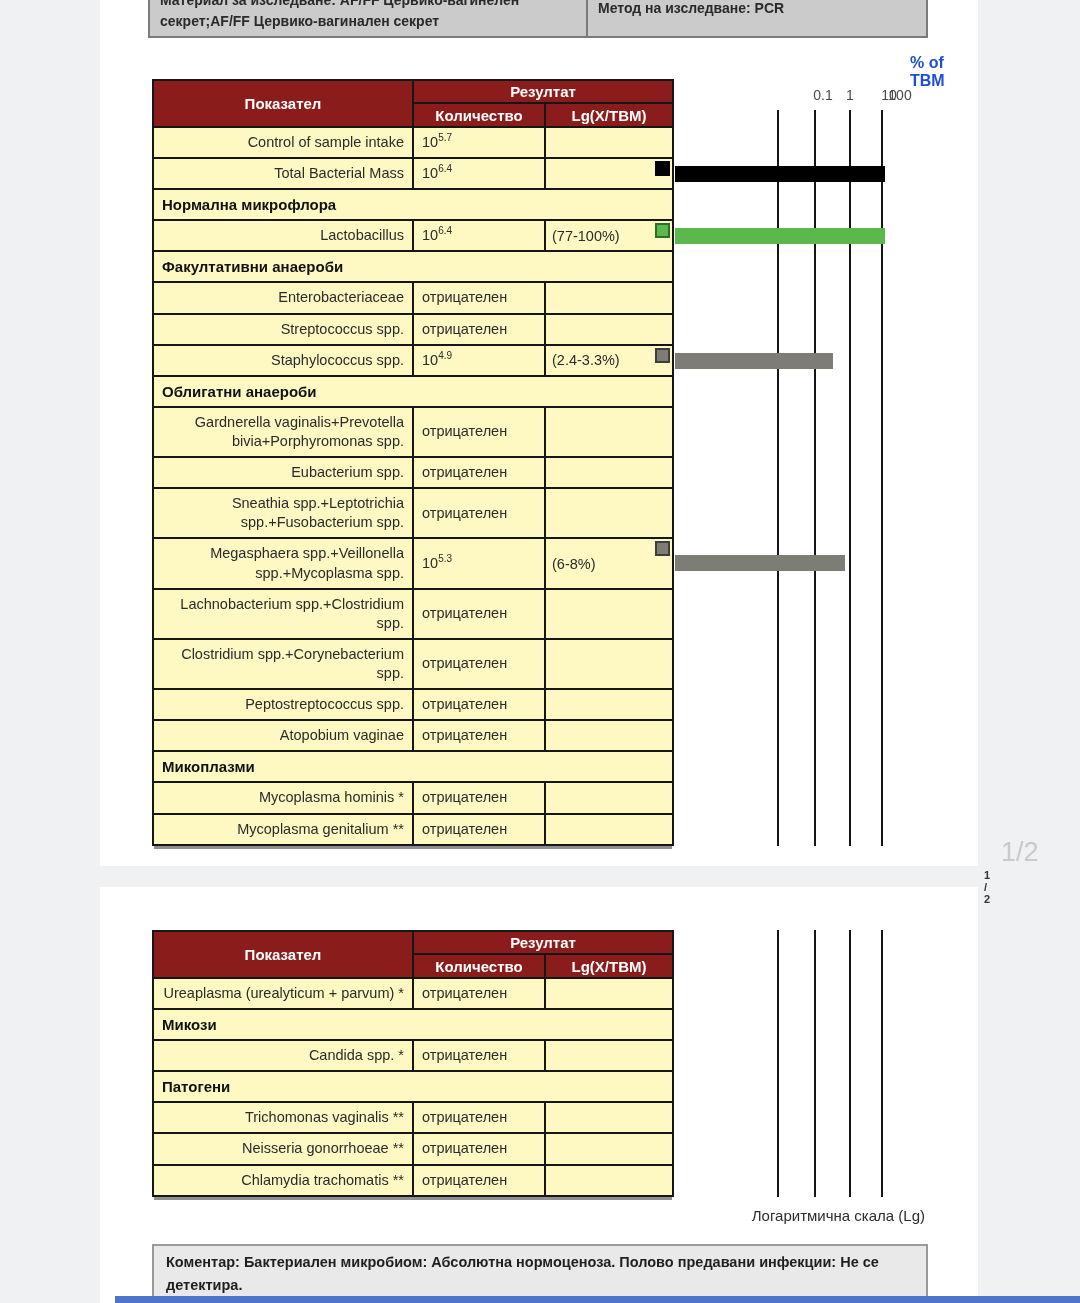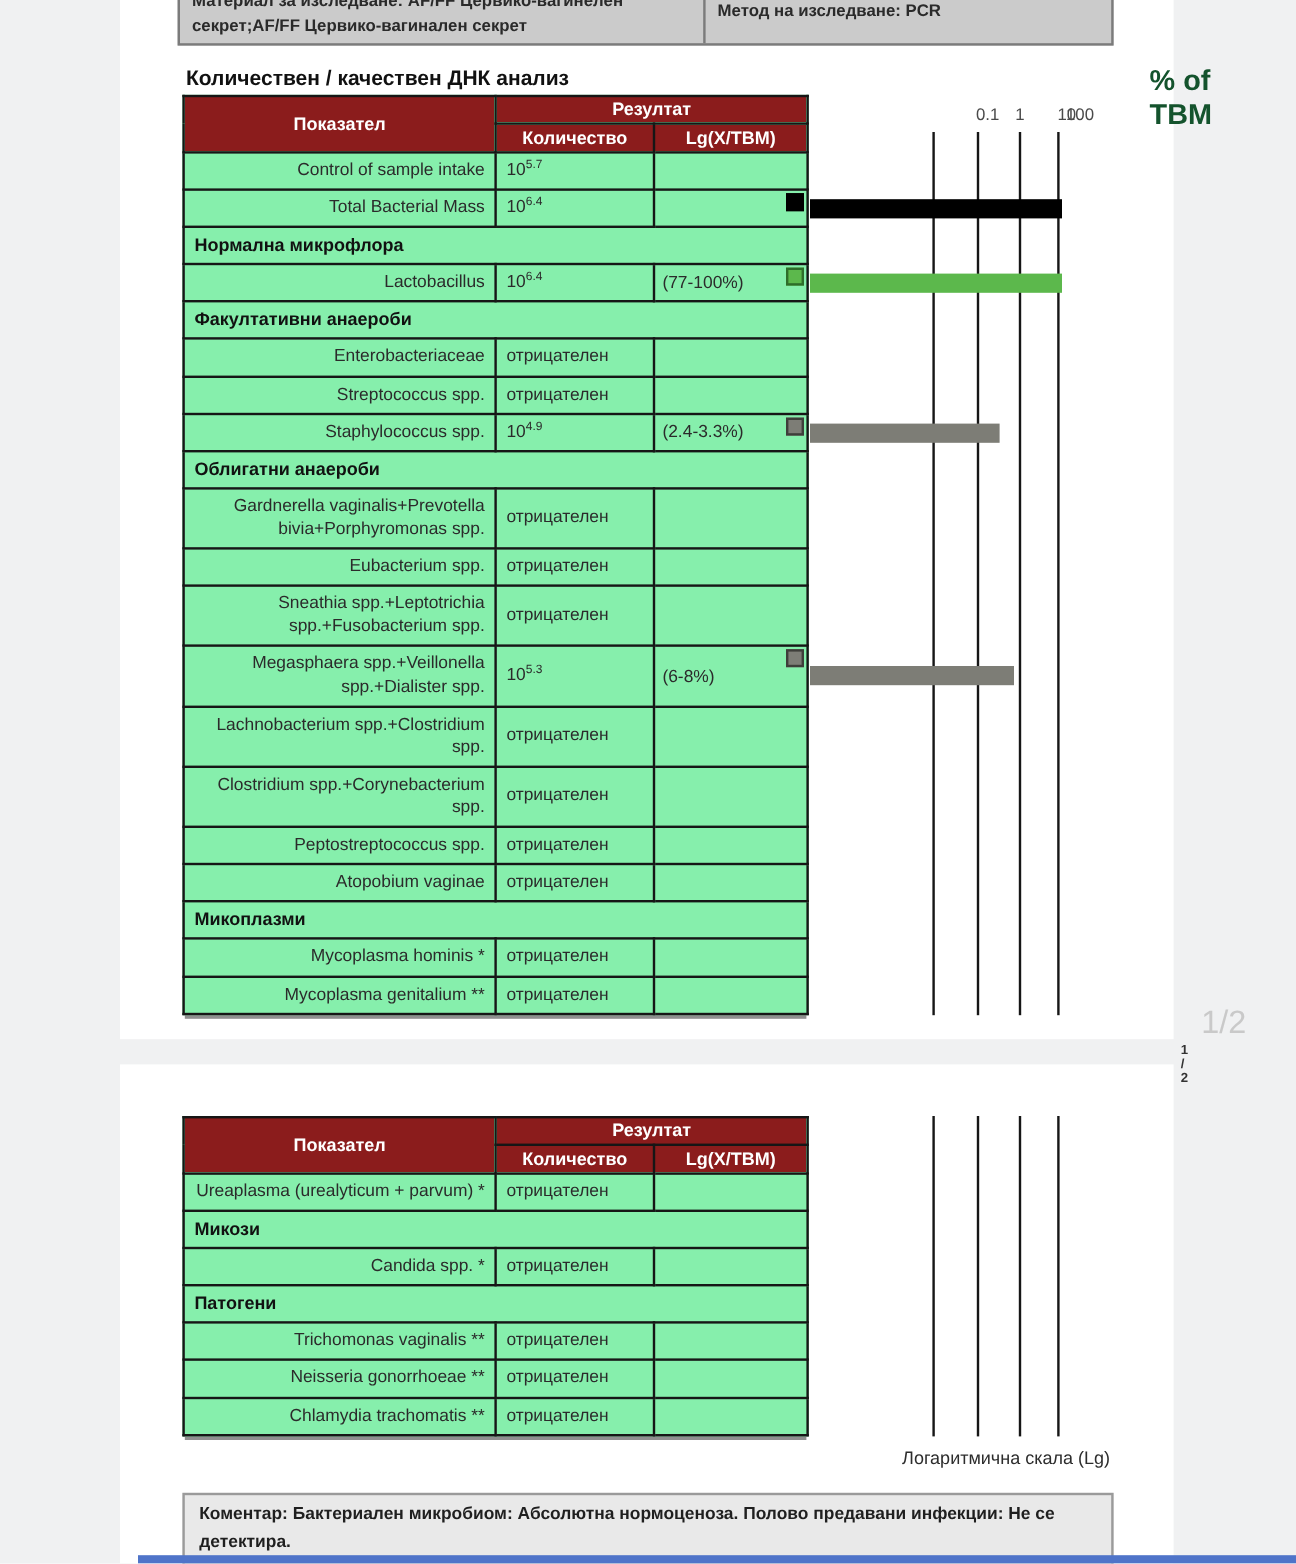--- a/index.html
+++ b/index.html
@@ -16,26 +16,26 @@
   
   .header-box{
     position:absolute;left:48px;top:-16px;width:780px;height:54px;
     background:#cbcbcb;border:2px solid #7b7b7b;display:flex;box-sizing:border-box;
   }
   .header-box .cell{font-weight:bold;font-size:14px;line-height:1.5;color:#2a2a2a;padding:4px 10px;box-sizing:border-box;}
   .header-box .cell.left{width:436px;}
   .header-box .cell.right{flex:1;border-left:2px solid #7b7b7b;padding-top:12px;}
 
   .doc-title{position:absolute;left:55px;top:55px;font-size:17.5px;font-weight:bold;color:#111;}
-  .chart-title{position:absolute;left:810px;top:54px;font-size:24px;font-weight:bold;color:#14532d;margin-left:48px;}
+  .chart-title{position:absolute;left:810px;top:54px;font-size:16px;font-weight:bold;color:#1d4ed8;}
 
   
   table.report{
     border-collapse:collapse;table-layout:fixed;width:520px;
-    font-size:14.5px;color:#2b2b2b;background:#86efac;
+    font-size:14.5px;color:#2b2b2b;background:#fef9c3;
     box-shadow:0 5px 0 -2px #8f8f8f;
   }
   table.report td, table.report th{border:2px solid #161616;box-sizing:border-box;overflow:hidden;}
   table.report th{
     background:#8b1c1c;color:#ffffff;font-size:15px;font-weight:bold;text-align:center;padding:2px 4px;
   }
   th.h-indicator{width:260px;}
   th.h-result{height:22px;}
   .sub th{height:24px;}
   td.name-cell{padding:5px 8px;line-height:1.32;text-align:right;}
@@ -70,21 +70,20 @@
 </style>
 </head>
 <body>
 
 <div id="card1" class="card">
   <div class="header-box">
     <div class="cell left">Материал за изследване: AF/FF Цервико-вагинелен секрет;AF/FF Цервико-вагинален секрет</div>
     <div class="cell right">Метод на изследване: PCR</div>
   </div>
 
-  <div class="doc-title">Количествен / качествен ДНК анализ</div>
   <div class="chart-title">% of TBM</div>
 
   <table class="report" id="table1">
     <colgroup>
         <col style="width:260px">
         <col style="width:132px">
         <col style="width:128px">
       </colgroup>
     <thead>
       <tr>
@@ -145,21 +144,21 @@
           <td class="name-cell">Eubacterium spp.</td>
           <td class="qty-cell">отрицателен</td>
           <td class="lg-cell"><span></span></td>
         </tr>
         <tr>
           <td class="name-cell">Sneathia spp.+Leptotrichia spp.+Fusobacterium spp.</td>
           <td class="qty-cell">отрицателен</td>
           <td class="lg-cell"><span></span></td>
         </tr>
         <tr>
-          <td class="name-cell">Megasphaera spp.+Veillonella spp.+Dialister spp.</td>
+          <td class="name-cell">Megasphaera spp.+Veillonella spp.+Mycoplasma spp.</td>
           <td class="qty-cell"><span>10</span><sup class="exp">5.3</sup></td>
           <td class="lg-cell"><span>(6-8%)</span><span class="marker" style="background: rgb(125, 125, 118); border-color: rgb(62, 62, 58);"></span></td>
         </tr>
         <tr>
           <td class="name-cell">Lachnobacterium spp.+Clostridium spp.</td>
           <td class="qty-cell">отрицателен</td>
           <td class="lg-cell"><span></span></td>
         </tr>
         <tr>
           <td class="name-cell">Clostridium spp.+Corynebacterium spp.</td>

